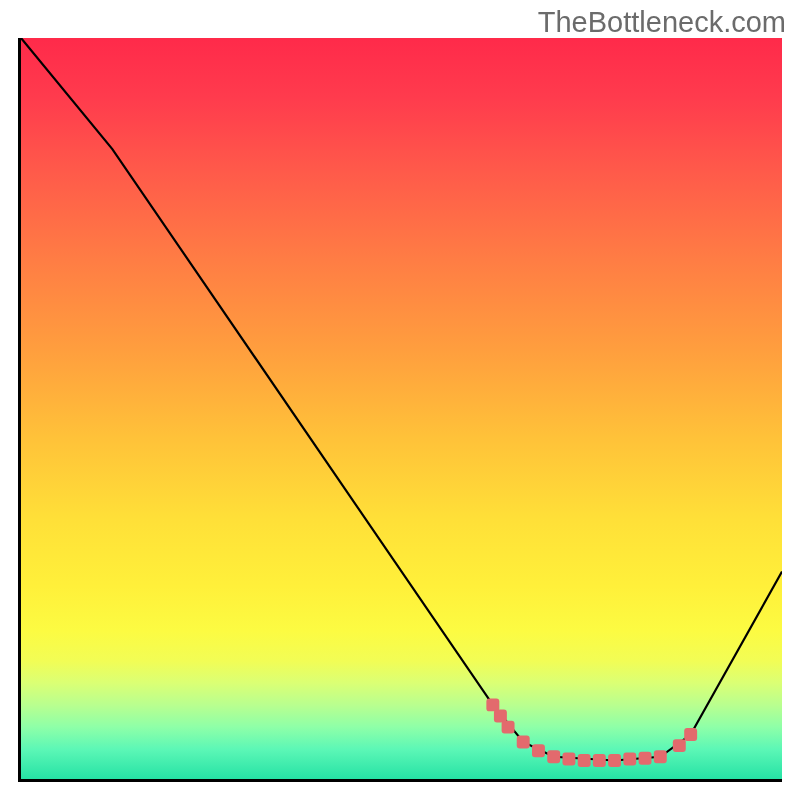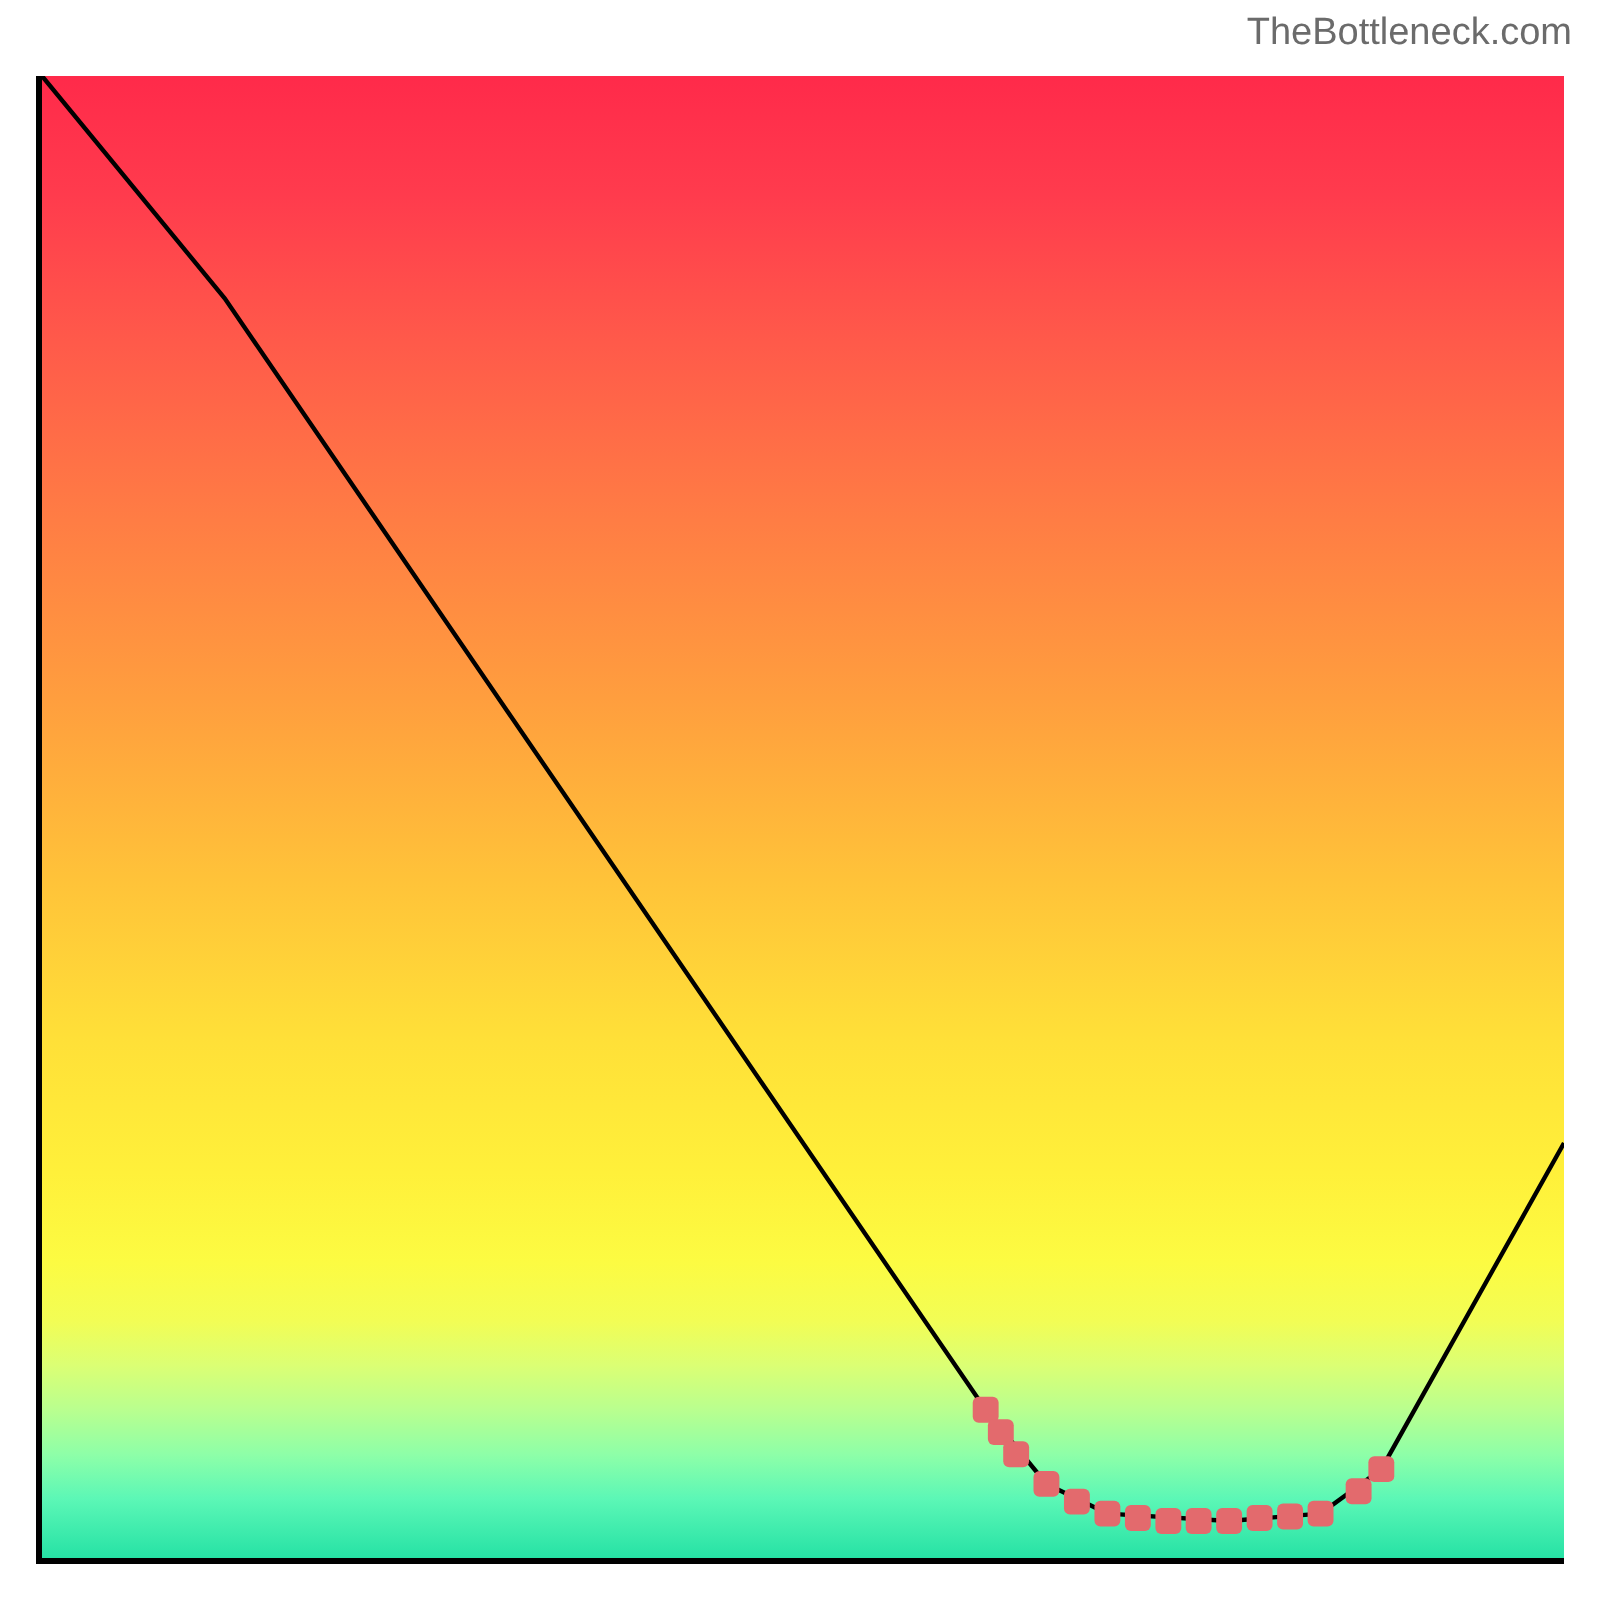--- a/index.html
+++ b/index.html
@@ -7,21 +7,21 @@
     width: 800px;
     height: 800px;
     background: #fff;
     position: relative;
     font-family: Arial, sans-serif;
   }
   .watermark {
     position: absolute;
     top: 6px;
     right: 14px;
-    font-size: 19px;
+    font-size: 29px;
     color: #6b6b6b;
     font-weight: normal;
     z-index: 10;
   }
   .plot-area {
     position: absolute;
     top: 38px;
     left: 18px;
     width: 764px;
     height: 744px;

